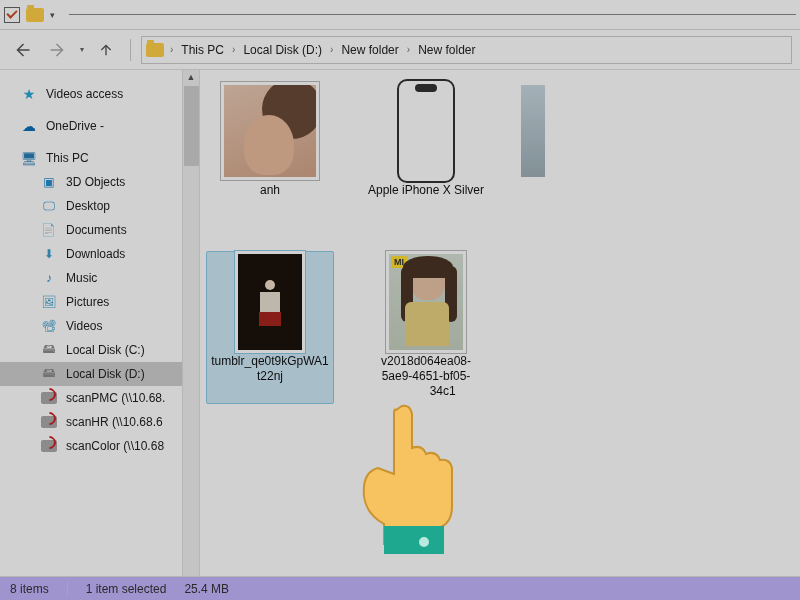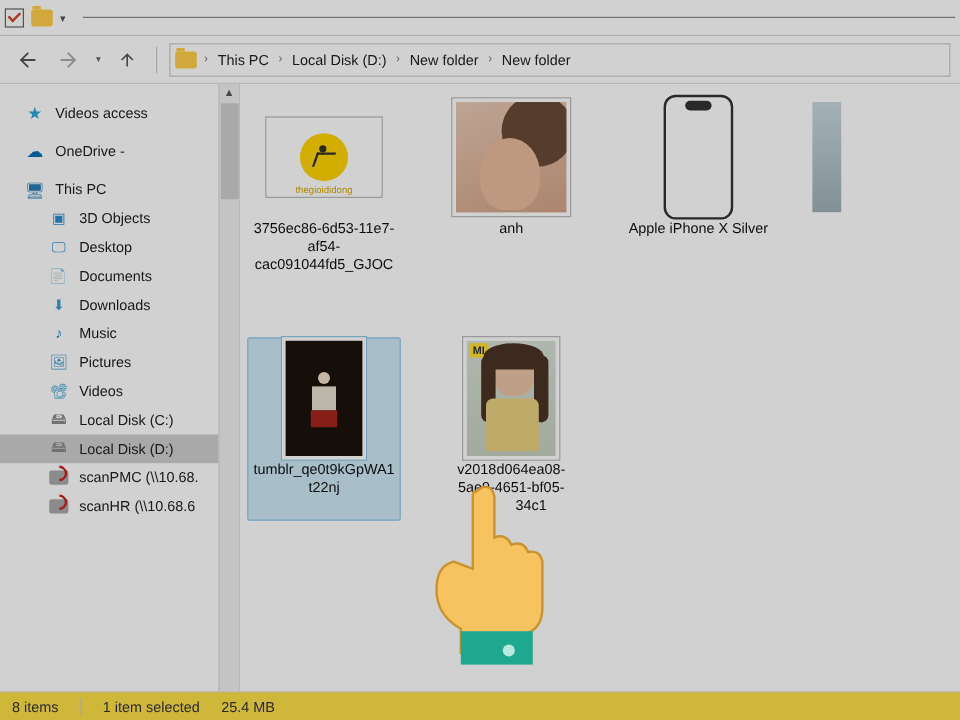--- a/index.html
+++ b/index.html
@@ -112,21 +112,21 @@
   .figure .skirt { width:22px; height:14px; background:#a5261e; margin:0 -1px; }
 
   .thumb-girl { width:74px; height:96px; background:linear-gradient(#d6e0d6,#c6d0c0); position:relative; overflow:hidden; }
   .thumb-girl::before { content:""; position:absolute; top:6px; left:22px; width:34px; height:40px; background:#e8c2a6; border-radius:50% 50% 40% 40%; }
   .thumb-girl::after { content:""; position:absolute; top:2px; left:14px; width:50px; height:22px; background:#4a3426; border-radius:50% 50% 0 0; }
   .hair-side { position:absolute; top:12px; left:12px; width:12px; height:56px; background:#4a3426; border-radius:6px; box-shadow:44px 0 0 #4a3426; }
   .shirt { position:absolute; top:48px; left:16px; width:44px; height:44px; background:#e8d080; border-radius:6px 6px 0 0; }
   .tag { position:absolute; top:2px; left:2px; font-size:9px; background:#ffe030; color:#333; padding:1px 3px; font-weight:bold; }
 
   
-  .statusbar { height:24px; border-top:1px solid #ddd; display:flex; align-items:center; padding:0 10px; gap:18px; font-size:12px; color:#333; background:#fde047; }
+  .statusbar { height:24px; border-top:1px solid #ddd; display:flex; align-items:center; padding:0 10px; gap:18px; font-size:12px; color:#333; background:#c4b5fd; }
   .statusbar .sep { width:1px; height:14px; background:#ccc; }
 
   
   .pointer-hand {
     position:absolute; z-index:60; left:348px; top:404px;
     pointer-events:none;
   }
   .pointer-hand svg { width:120px; height:150px; }
 </style>
 </head>
@@ -233,43 +233,36 @@
             <span class="netdisk"></span>
           </span>
         <span>scanPMC (\\10.68.</span>
       </div>
       <div class="sideitem sub">
         <span class="sideicon">
             <span class="netdisk"></span>
           </span>
         <span>scanHR (\\10.68.6</span>
       </div>
+      <div class="sideitem sub">
+        <span class="sideicon">
+            <span class="netdisk"></span>
+          </span>
+        <span>scanColor (\\10.68</span>
+      </div>
     </div>
     <div class="sidescroll">
       <div class="arrow">▲</div>
       <div class="thumb"></div>
     </div>
   </div>
 
   <div class="mainarea">
     <div class="iconrow">
 
-      <div class="fileitem">
-        <div class="thumbwrap">
-            <div class="thumb-frame">
-              <div class="thumb-yellow">
-                <div class="ylogo">
-                  <div class="runner"></div>
-                  <div class="ytxt">thegioididong</div>
-                </div>
-              </div>
-            </div>
-          </div>
-        <div class="flabel">3756ec86-6d53-11e7-af54-cac091044fd5_GJOC</div>
-      </div>
 
       <div class="fileitem">
         <div class="thumbwrap">
             <div class="thumb-frame">
               <div class="thumb-face1"></div>
             </div>
           </div>
         <div class="flabel">anh</div>
       </div>
 

